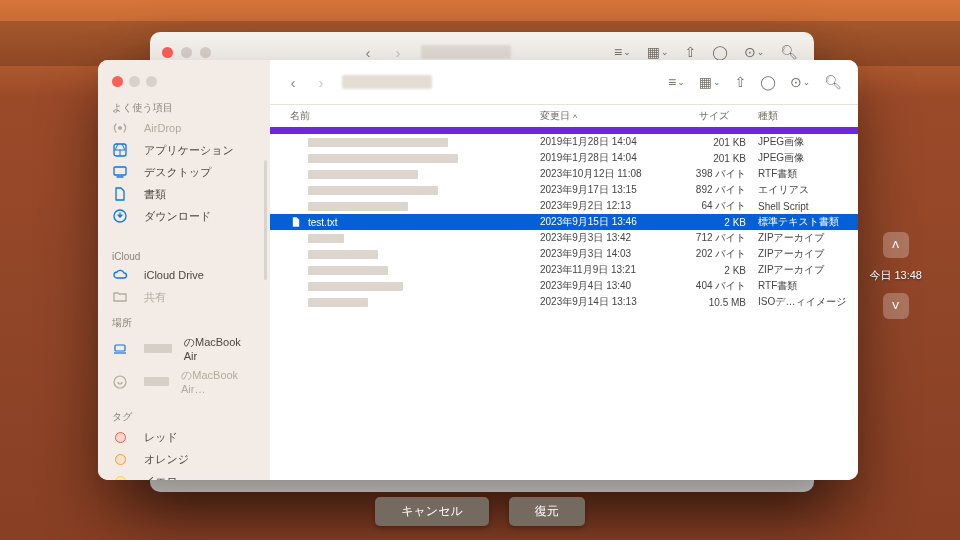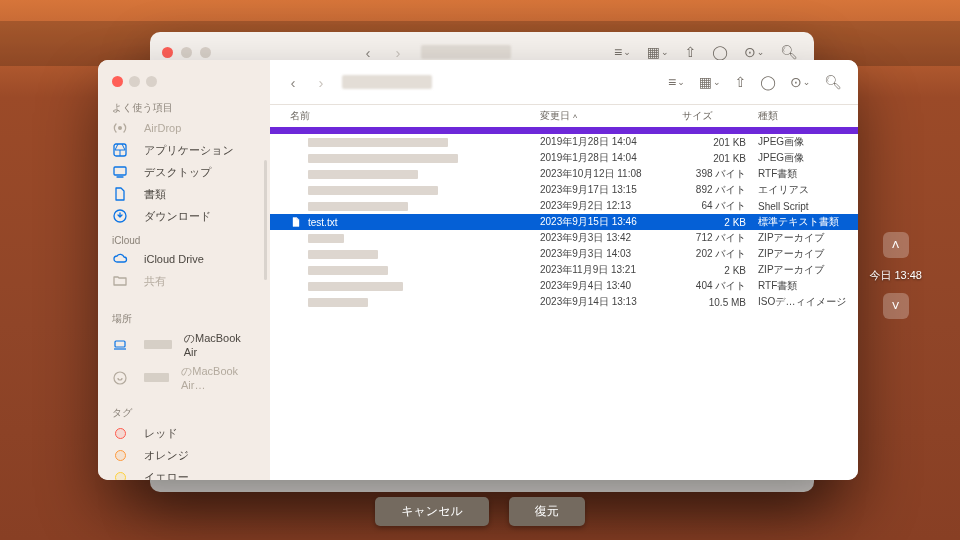--- a/index.html
+++ b/index.html
@@ -60,21 +60,21 @@
       filter: blur(1px); margin-left:4px; }
     .spacer { flex:1; }
     .tb-btn { height:22px; padding:0 4px; display:flex; align-items:center;
       justify-content:center; color:#77716a; font-size:14px; gap:-2px;}
     .tb-btn .chev { font-size:9px; margin-left:1px; }
 
     .th { display:flex; border-top:1px solid #e7e1db; border-bottom:7px solid #6d28d9;
       padding: 4px 0; font-size:10px; color:#6f6a63; }
     .th .c1 { flex:1 1 auto; padding-left:20px; display:flex; align-items:center; gap:4px; }
     .th .c2 { width:142px; }
-    .th .c3 { width:72px; text-align:left; padding-right:8px; }
+    .th .c3 { width:72px; text-align:center; padding-right:8px; }
     .th .c4 { width:104px; padding-left:4px; }
     .th .sort { font-size:8px; }
 
     .rows { flex:1; overflow:auto; }
     .row { display:flex; align-items:center; height:16px; font-size:10px; color:#444; }
     .row.sel { background:#0560d6; color:#fff; }
     .row .c1 { flex:1 1 auto; padding-left:20px; display:flex; align-items:center; gap:6px; min-width:0;}
     .row .c2 { width:142px; }
     .row .c3 { width:72px; text-align:right; padding-right:8px; }
     .row .c4 { width:104px; padding-left:4px; white-space:nowrap; overflow:hidden; text-overflow:ellipsis;}
@@ -168,40 +168,40 @@
         <div class="sb-item">
           <span class="ic">
             <svg viewBox="0 0 16 16">
               <circle cx="8" cy="8" r="6" stroke="currentColor" fill="none" stroke-width="1.3"></circle>
               <path d="M8 5v4m0 0l-2-2m2 2l2-2" stroke="currentColor" fill="none" stroke-width="1.3" stroke-linecap="round"></path>
             </svg>
           </span>
           <span>ダウンロード</span>
         </div>
       </div>
-    <div class="sb-head" style="margin-top:4px">iCloud</div>
+    <div class="sb-head" style="margin-top:20px">iCloud</div>
     <div id="sb-icl">
         <div class="sb-item">
           <span class="ic">
             <svg viewBox="0 0 16 16">
               <path d="M5 11a3 3 0 0 1 0-6 4 4 0 0 1 7 1 2.5 2.5 0 0 1 0 5z" stroke="currentColor" fill="none" stroke-width="1.3" stroke-linejoin="round"></path>
             </svg>
           </span>
           <span>iCloud Drive</span>
         </div>
         <div class="sb-item faded">
           <span class="ic">
             <svg viewBox="0 0 16 16">
               <path d="M2 4h4l1 1h7v7H2z" stroke="currentColor" fill="none" stroke-width="1.3" stroke-linejoin="round"></path>
             </svg>
           </span>
           <span>共有</span>
         </div>
       </div>
-    <div class="sb-head" style="margin-top:16px">場所</div>
+    <div class="sb-head" style="margin-top:4px">場所</div>
     <div id="sb-loc">
         <div class="sb-item">
           <span class="ic">
             <svg viewBox="0 0 16 16">
               <rect x="3" y="4" width="10" height="6" rx="1" stroke="currentColor" fill="none" stroke-width="1.2"></rect>
               <path d="M2 12h12" stroke="currentColor" stroke-width="1.2"></path>
             </svg>
           </span>
           <span class="blur" style="width: 28px; height: 9px; background: rgb(214, 207, 198); filter: blur(0.6px); display: inline-block; border-radius: 1px; margin-right: -4px;"></span>
           <span>のMacBook Air</span>

